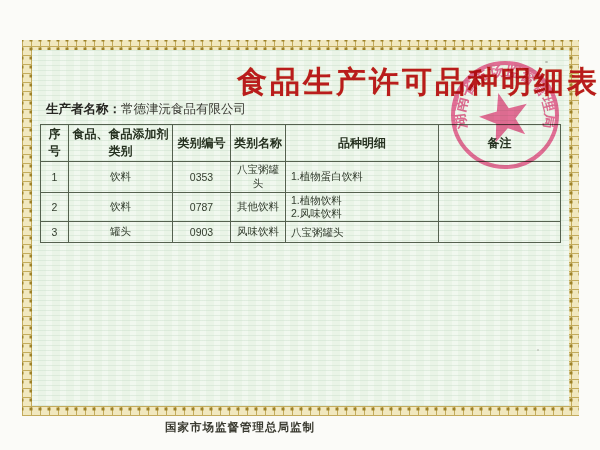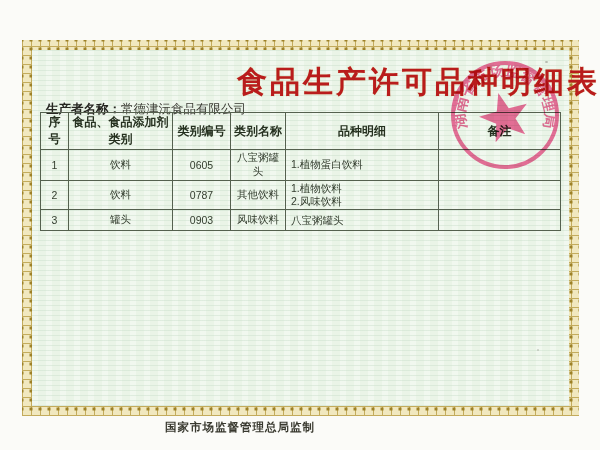--- a/index.html
+++ b/index.html
@@ -35,21 +35,21 @@
   }
   .info-row{
     position:absolute;left:46px;top:101px;width:514px;
     display:flex;justify-content:flex-start;align-items:baseline;
     font-size:12.5px;color:#2e2e28;
   }
   .info-label{font-weight:bold;color:#262621;}
   .info-value{color:#3a3a33;}
   .lic-value{letter-spacing:.5px;}
   table.cert{
-    position:absolute;left:40px;top:112px;width:520px;
+    position:absolute;left:40px;top:124px;width:520px;
     border-collapse:collapse;table-layout:fixed;
     color:#2f3a30;
   }
   table.cert th,table.cert td{
     border:1px solid #55614f;vertical-align:middle;
     padding:1px 3px;overflow:hidden;
   }
   table.cert{border:1.5px solid #49553f;}
   table.cert th{font-size:12px;font-weight:bold;text-align:center;color:#25301f;}
   table.cert td{font-size:10.5px;text-align:center;color:#333d2e;}
@@ -103,21 +103,21 @@
       <th>类别编号</th>
       <th>类别名称</th>
       <th>品种明细</th>
       <th>备注</th>
     </tr>
   </thead>
   <tbody>
       <tr style="height: 24px;">
         <td>1</td>
         <td>饮料</td>
-        <td>0605</td>
+        <td>0353</td>
         <td>八宝粥罐头</td>
         <td class="detail">
           <div>1.植物蛋白饮料</div>
         </td>
         <td></td>
       </tr>
       <tr style="height: 28px;">
         <td>2</td>
         <td>饮料</td>
         <td>0787</td>

